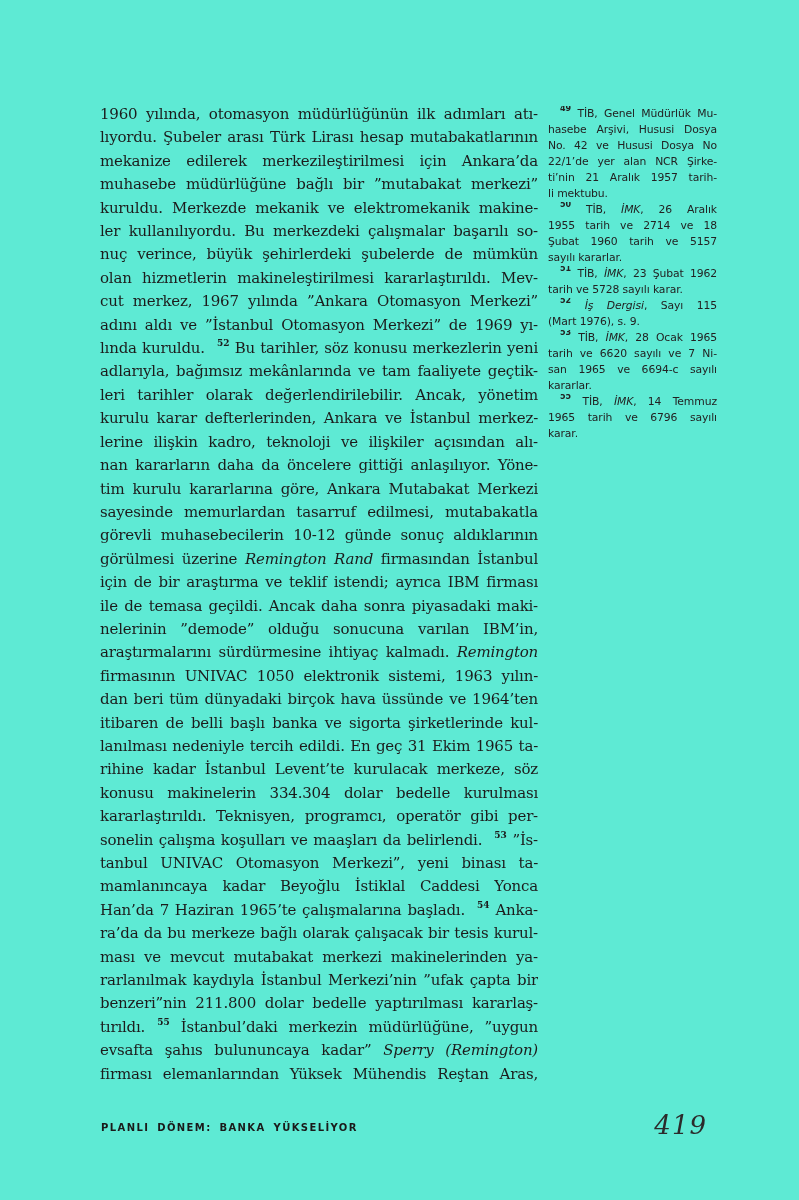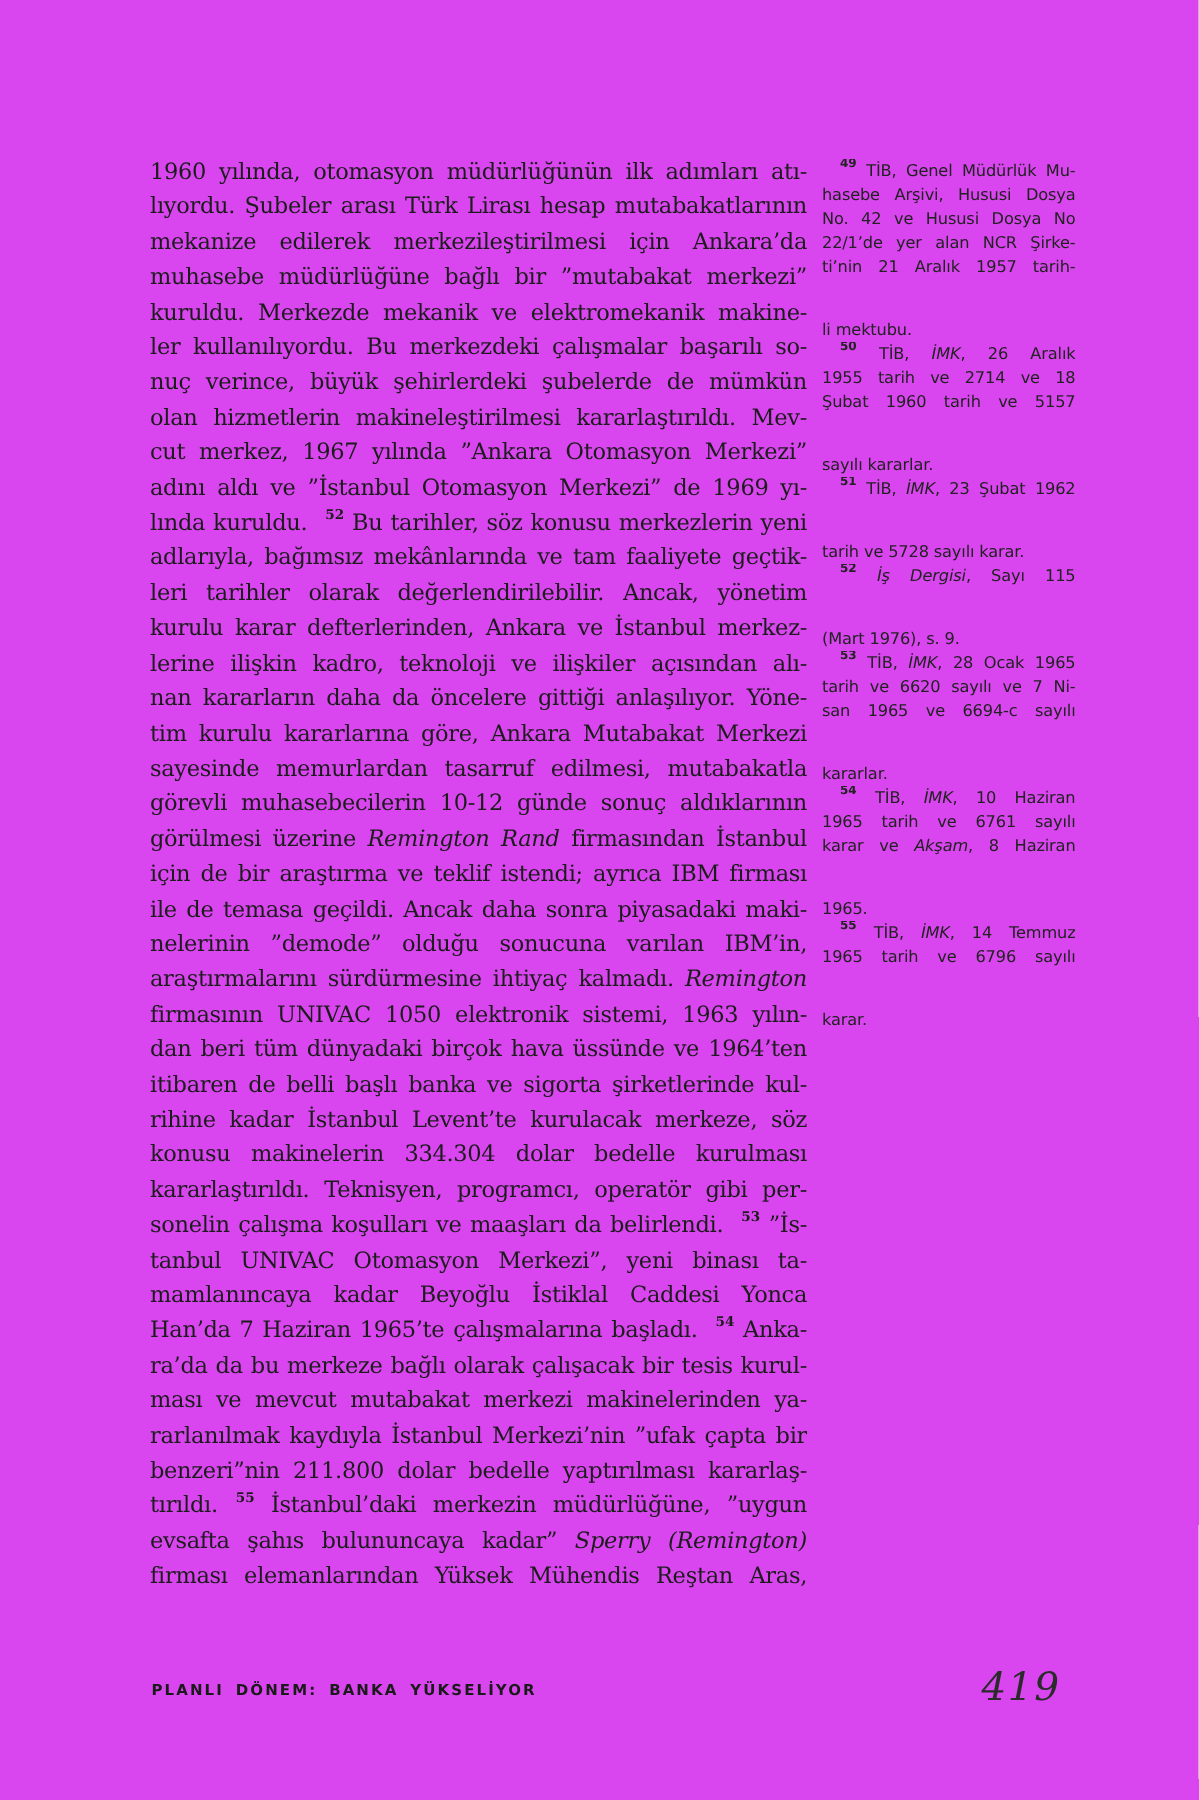--- a/index.html
+++ b/index.html
@@ -1,21 +1,21 @@
 <!DOCTYPE html>
 <html><head>
 <meta charset="utf-8">
 <style>
   html,body { margin:0; padding:0; background:#e8e8e8; }
   .page {
     position: relative;
     width: 799px;
     height: 1200px;
     margin: 0 auto;
-    background: #d946ef;
+    background: #5eead4;
     overflow: hidden;
     font-family: "DejaVu Serif", "Liberation Serif", serif;
     color: #1c1c1c;
   }
   .body-col {
     position: absolute;
     left: 100px;
     top: 103px;
     width: 438px;
   }
@@ -51,21 +51,21 @@
   .footnote { margin: 0; }
   .nline {
     height: 16px;
     line-height: 16px;
     font-size: 10.8px;
     letter-spacing: -0.1px;
     text-align: justify;
     text-align-last: justify;
     overflow: hidden;
   }
-  .nline.last { text-align-last: left; margin-top: 26px; }
+  .nline.last { text-align-last: left; }
   .nline em { font-style: italic; }
   .nline sup.fnref { font-size: 8px; top: -1px; }
   .footer-chapter {
     position: absolute;
     left: 101px;
     top: 1122px;
     font-family: "DejaVu Sans", "Liberation Sans", sans-serif;
     font-weight: 700;
     font-size: 10px;
     letter-spacing: 1.4px;
@@ -110,20 +110,21 @@
       <div class="tline"><span>sayesinde memurlardan tasarruf edilmesi, mutabakatla</span></div>
       <div class="tline"><span>görevli muhasebecilerin 10-12 günde sonuç aldıklarının</span></div>
       <div class="tline"><span>görülmesi üzerine </span><em>Remington Rand</em><span> firmasından İstanbul</span></div>
       <div class="tline"><span>için de bir araştırma ve teklif istendi; ayrıca IBM firması</span></div>
       <div class="tline"><span>ile de temasa geçildi. Ancak daha sonra piyasadaki maki-</span></div>
       <div class="tline"><span>nelerinin ”demode” olduğu sonucuna varılan IBM’in,</span></div>
       <div class="tline"><span>araştırmalarını sürdürmesine ihtiyaç kalmadı. </span><em>Remington</em></div>
       <div class="tline"><span>firmasının UNIVAC 1050 elektronik sistemi, 1963 yılın-</span></div>
       <div class="tline"><span>dan beri tüm dünyadaki birçok hava üssünde ve 1964’ten</span></div>
       <div class="tline"><span>itibaren de belli başlı banka ve sigorta şirketlerinde kul-</span></div>
+      <div class="tline"><span>lanılması nedeniyle tercih edildi. En geç 31 Ekim 1965 ta-</span></div>
       <div class="tline"><span>rihine kadar İstanbul Levent’te kurulacak merkeze, söz</span></div>
       <div class="tline"><span>konusu makinelerin 334.304 dolar bedelle kurulması</span></div>
       <div class="tline"><span>kararlaştırıldı. Teknisyen, programcı, operatör gibi per-</span></div>
       <div class="tline"><span>sonelin çalışma koşulları ve maaşları da belirlendi.</span><sup class="fnref">53</sup><span> ”İs-</span></div>
       <div class="tline"><span>tanbul UNIVAC Otomasyon Merkezi”, yeni binası ta-</span></div>
       <div class="tline"><span>mamlanıncaya kadar Beyoğlu İstiklal Caddesi Yonca</span></div>
       <div class="tline"><span>Han’da 7 Haziran 1965’te çalışmalarına başladı.</span><sup class="fnref">54</sup><span> Anka-</span></div>
       <div class="tline"><span>ra’da da bu merkeze bağlı olarak çalışacak bir tesis kurul-</span></div>
       <div class="tline"><span>ması ve mevcut mutabakat merkezi makinelerinden ya-</span></div>
       <div class="tline"><span>rarlanılmak kaydıyla İstanbul Merkezi’nin ”ufak çapta bir</span></div>
@@ -155,26 +156,20 @@
         <div class="nline"><sup class="fnref">52</sup><span> </span><em>İş Dergisi</em><span>, Sayı 115</span></div>
         <div class="nline last"><span>(Mart 1976), s. 9.</span></div>
       </div>
       <div class="footnote">
         <div class="nline"><sup class="fnref">53</sup><span> TİB, </span><em>İMK</em><span>, 28 Ocak 1965</span></div>
         <div class="nline"><span>tarih ve 6620 sayılı ve 7 Ni-</span></div>
         <div class="nline"><span>san 1965 ve 6694-c sayılı</span></div>
         <div class="nline last"><span>kararlar.</span></div>
       </div>
       <div class="footnote">
-        <div class="nline"><sup class="fnref">54</sup><span> TİB, </span><em>İMK</em><span>, 10 Haziran</span></div>
-        <div class="nline"><span>1965 tarih ve 6761 sayılı</span></div>
-        <div class="nline"><span>karar ve </span><em>Akşam</em><span>, 8 Haziran</span></div>
-        <div class="nline last"><span>1965.</span></div>
-      </div>
-      <div class="footnote">
         <div class="nline"><sup class="fnref">55</sup><span> TİB, </span><em>İMK</em><span>, 14 Temmuz</span></div>
         <div class="nline"><span>1965 tarih ve 6796 sayılı</span></div>
         <div class="nline last"><span>karar.</span></div>
       </div>
     </div>
   <div class="footer-chapter">PLANLI DÖNEM: BANKA YÜKSELİYOR</div>
   <div class="page-number">419</div>
 </div>
 
 </body></html>

